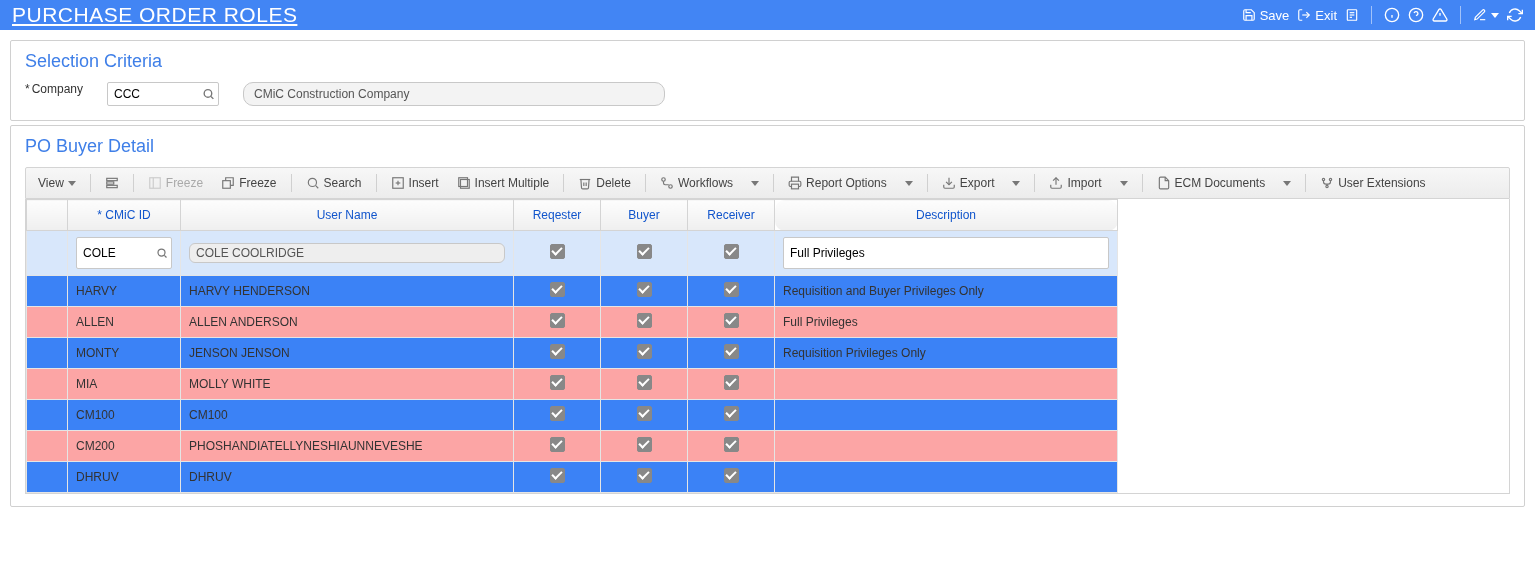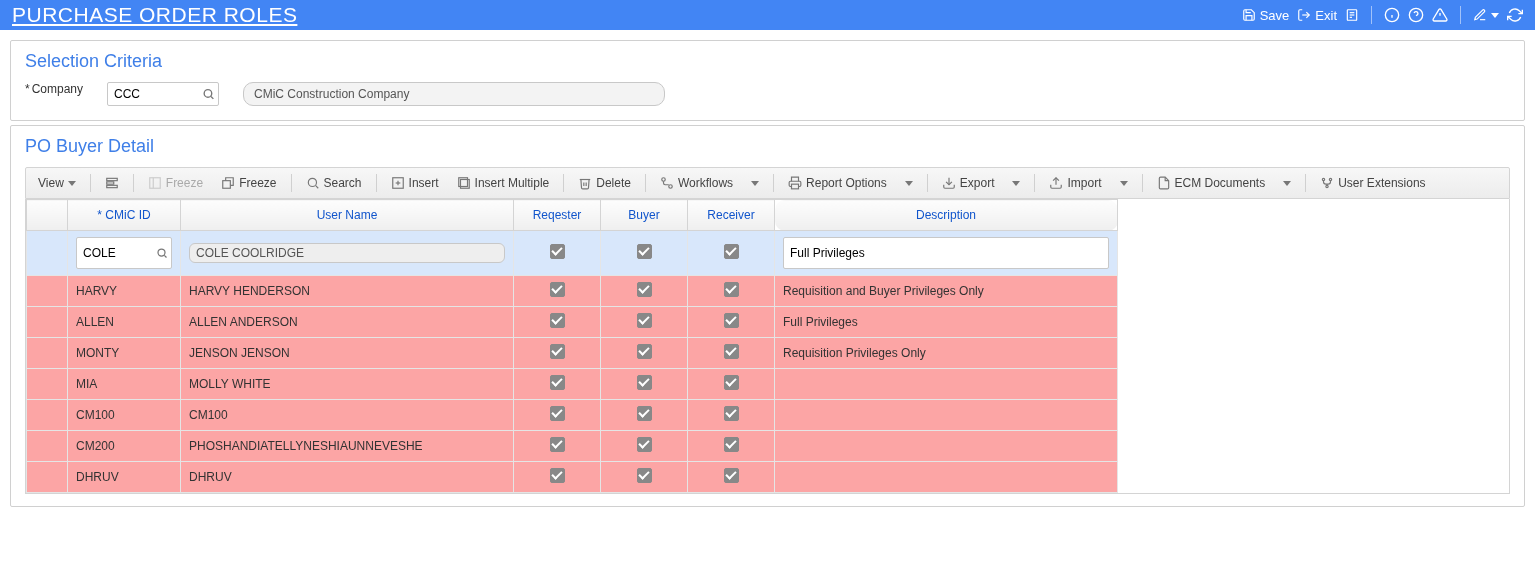--- a/index.html
+++ b/index.html
@@ -168,21 +168,21 @@
   }
   table.data th.sel { width: 24px; }
   table.data td {
     border: 1px solid #e5e5e5;
     padding: 6px 8px;
     font-size: 12px;
     color: #333;
     background: #fca5a5;
     vertical-align: middle;
   }
-  table.data tr.alt td { background: #fca5a5; }
+  table.data tr.alt td { background: #3b82f6; }
   table.data tr.selected td { background: #d8e7fb; }
   table.data td.center { text-align: center; }
   table.data td.sel { width: 24px; }
 
   .col-user-id { width: 100px; }
   .col-name    { width: 320px; }
   .col-check   { width: 70px; }
   .col-desc    { width: 330px; border-radius: 10px; }
 
   .cell-input {

